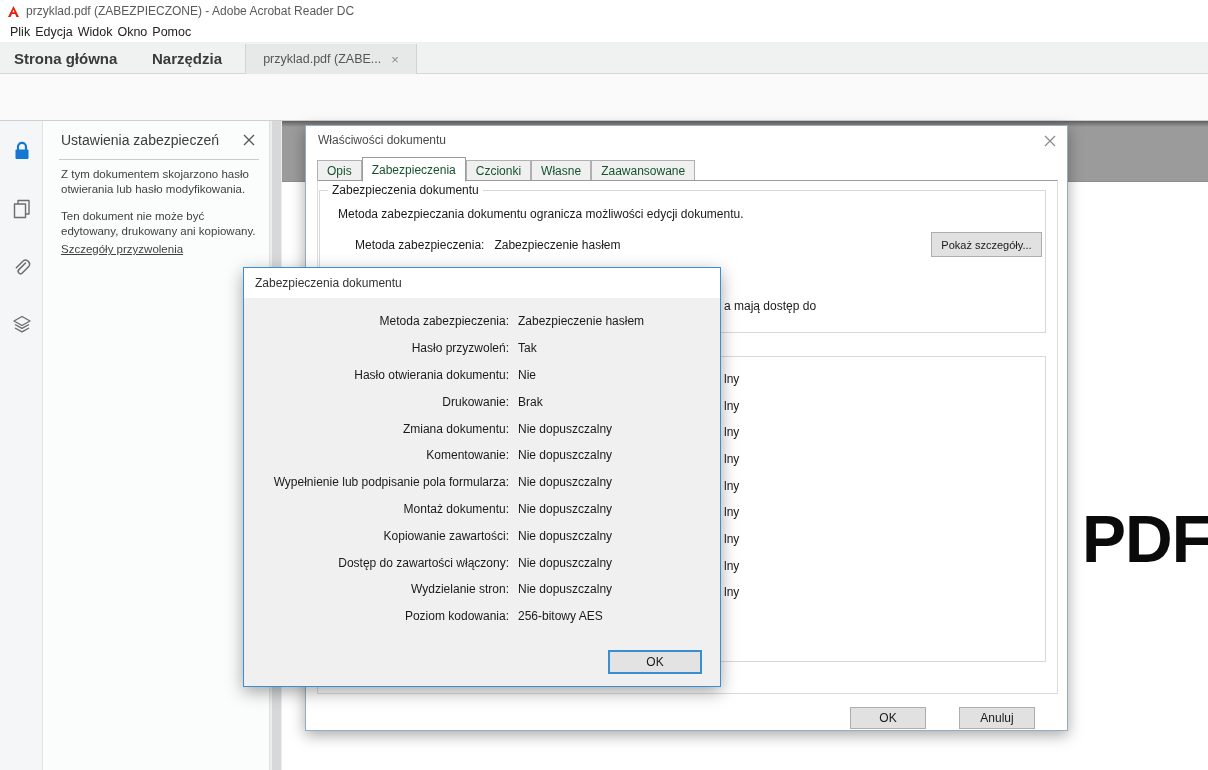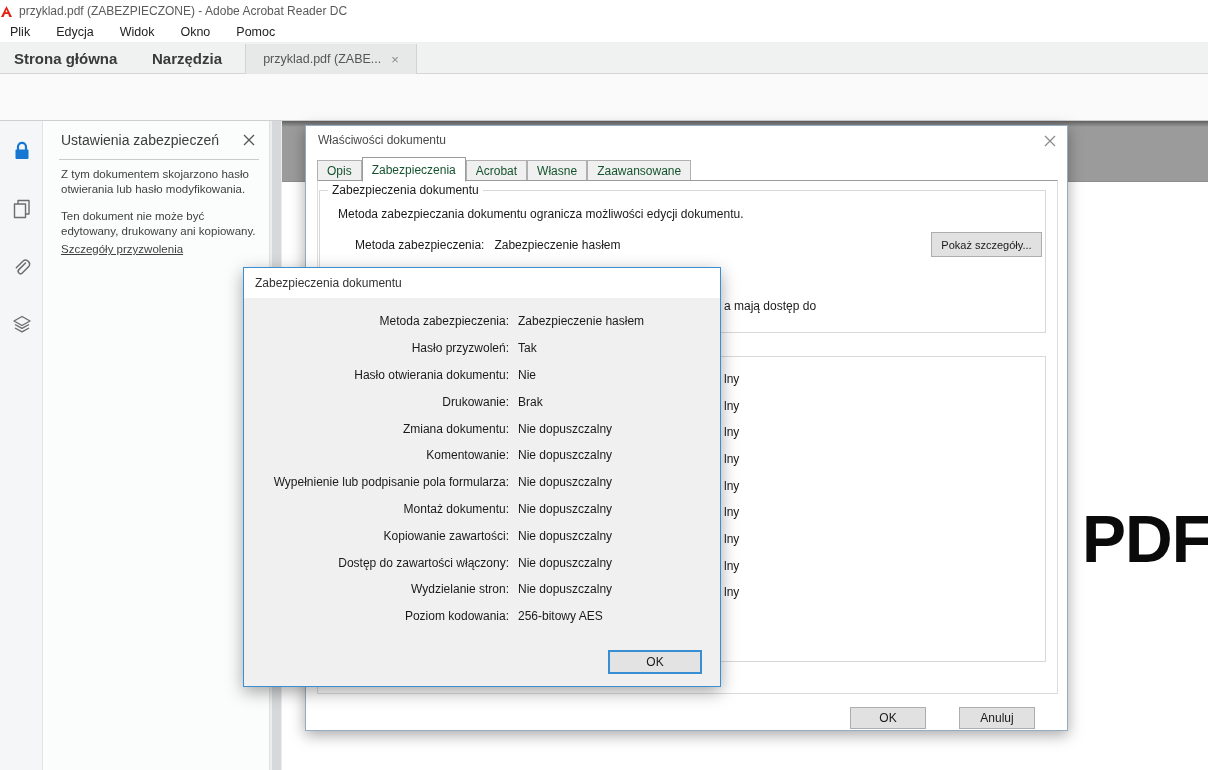--- a/index.html
+++ b/index.html
@@ -5,23 +5,23 @@
   * { margin:0; padding:0; box-sizing:border-box; }
   html,body { width:1208px; height:770px; }
   body {
     position:relative; overflow:hidden; background:#fff;
     font-family:"Liberation Sans","DejaVu Sans",sans-serif; color:#333;
   }
   .abs { position:absolute; }
 
   
   #titlebar { left:0; top:0; width:1208px; height:22px; background:#fff;
-    display:flex; align-items:center; gap:6px; font-size:12px; color:#5a5a5a; }
+    display:flex; align-items:center; gap:6px; padding-left:7px; font-size:12px; color:#5a5a5a; }
   #menubar { left:0; top:22px; width:1208px; height:20px; background:#fff;
-    display:flex; align-items:center; gap:26px; padding-left:10px; font-size:12.5px; color:#222; }
+    display:flex; align-items:center; gap:5px; padding-left:10px; font-size:12.5px; color:#222; }
   .menuitem { cursor:default; }
 
   #tabbar { left:0; top:42px; width:1208px; height:32px; background:#f0f1f1;
     border-bottom:1px solid #d6d6d6; }
   .maintab { position:absolute; top:0; height:32px; display:flex; align-items:center;
     font-size:15px; font-weight:bold; color:#3a3a3a; }
   #tab-home  { left:14px; }
   #tab-tools { left:152px; }
   #doctab { position:absolute; left:245px; top:2px; width:172px; height:30px;
     background:#e7e8e8; border-left:1px solid #d2d2d2; border-right:1px solid #d2d2d2;
@@ -308,21 +308,21 @@
 <div class="abs" id="propdlg">
   <div id="propdlg-title">Właściwości dokumentu</div>
   <div id="propdlg-close">
     <svg class="ic" width="12" height="12" viewBox="0 0 12 12" stroke="#8a8a8a" stroke-width="1.2">
         <path d="M1 1 L11 11 M11 1 L1 11"></path>
       </svg>
   </div>
   <div id="dlgtabs">
     <div class="dlgtab">Opis</div>
     <div class="dlgtab active">Zabezpieczenia</div>
-    <div class="dlgtab">Acrobat</div>
+    <div class="dlgtab">Czcionki</div>
     <div class="dlgtab">Własne</div>
     <div class="dlgtab">Zaawansowane</div>
   </div>
   <div id="dlgframe"></div>
 
   <div class="groupbox" id="gb1">
     <span class="gblegend">Zabezpieczenia dokumentu</span>
     <div id="gb1-desc">Metoda zabezpieczania dokumentu ogranicza możliwości edycji dokumentu.</div>
     <div id="gb1-method">
       <span>Metoda zabezpieczenia:</span><span class="val">Zabezpieczenie hasłem</span>

